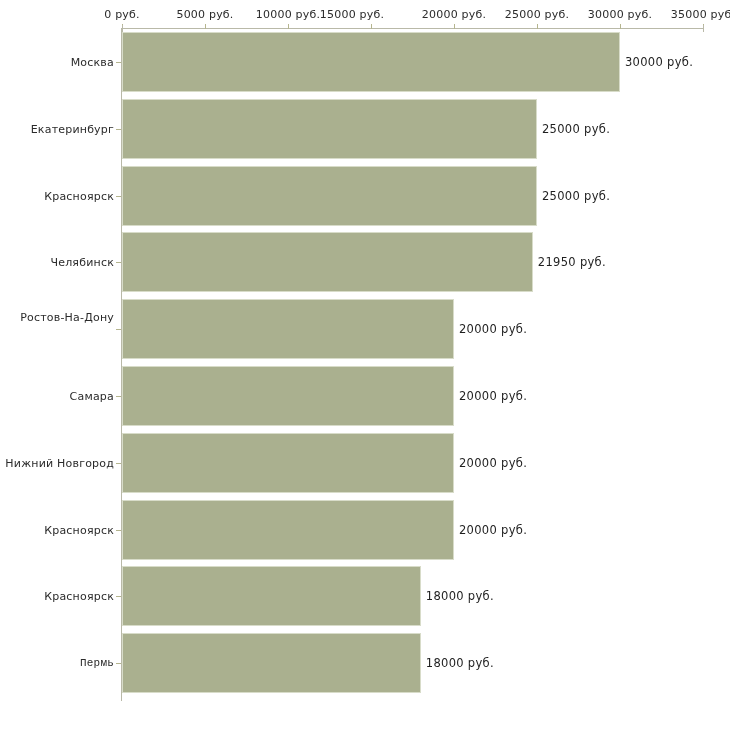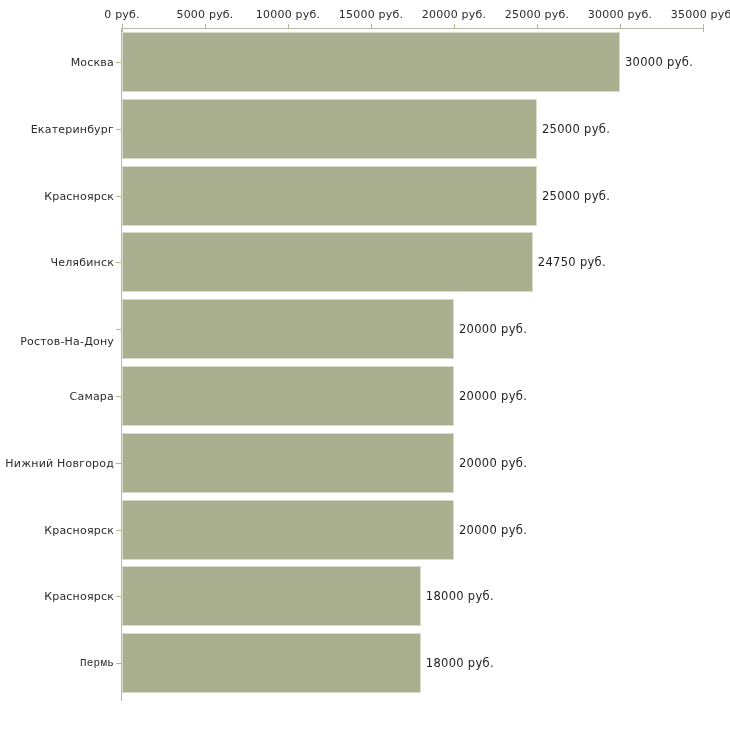--- a/index.html
+++ b/index.html
@@ -107,21 +107,21 @@
   <div class="yaxis-line"></div>
 
   <div id="xticks">
       <div class="xtick" style="left: 122px;"></div>
       <div class="xlabel" style="left: 122px;">0 руб.</div>
       <div class="xtick" style="left: 205px;"></div>
       <div class="xlabel" style="left: 205px;">5000 руб.</div>
       <div class="xtick" style="left: 288px;"></div>
       <div class="xlabel" style="left: 288px;">10000 руб.</div>
       <div class="xtick" style="left: 371px;"></div>
-      <div class="xlabel" style="left: 371px;">15000 руб.</div>
+      <div class="xlabel" style="left: 352px;">15000 руб.</div>
       <div class="xtick" style="left: 454px;"></div>
       <div class="xlabel" style="left: 454px;">20000 руб.</div>
       <div class="xtick" style="left: 537px;"></div>
       <div class="xlabel" style="left: 537px;">25000 руб.</div>
       <div class="xtick" style="left: 620px;"></div>
       <div class="xlabel" style="left: 620px;">30000 руб.</div>
       <div class="xtick" style="left: 703px;"></div>
       <div class="xlabel" style="left: 703px;">35000 руб.</div>
       <div class="axis-cap" style="left: 122px;"></div>
       <div class="axis-cap" style="left: 703px;"></div>
@@ -129,41 +129,41 @@
   <div id="yticks">
       <div class="ytick" style="top: 62px;"></div>
       <div class="ylabel" style="top: 62px;">Москва</div>
       <div class="ytick" style="top: 129px;"></div>
       <div class="ylabel" style="top: 128.8px;">Екатеринбург</div>
       <div class="ytick" style="top: 196px;"></div>
       <div class="ylabel" style="top: 195.6px;">Красноярск</div>
       <div class="ytick" style="top: 262px;"></div>
       <div class="ylabel" style="top: 262.4px;">Челябинск</div>
       <div class="ytick" style="top: 329px;"></div>
-      <div class="ylabel" style="top: 341px; text-align: center;">Ростов-На-Дону</div>
+      <div class="ylabel" style="top: 317px; text-align: center;">Ростов-На-Дону</div>
       <div class="ytick" style="top: 396px;"></div>
       <div class="ylabel" style="top: 396px; margin-left: 24px;">Самара</div>
       <div class="ytick" style="top: 463px;"></div>
       <div class="ylabel" style="top: 462.8px;">Нижний Новгород</div>
       <div class="ytick" style="top: 530px;"></div>
       <div class="ylabel" style="top: 529.6px;">Красноярск</div>
       <div class="ytick" style="top: 596px;"></div>
       <div class="ylabel" style="top: 596.4px;">Красноярск</div>
       <div class="ytick" style="top: 663px;"></div>
       <div class="ylabel" style="top: 663.2px; font-family: Liberation Mono, monospace;">Пермь</div>
     </div>
   <div id="bars">
       <div class="bar" title="Москва — 30000 руб." style="top: 32px; height: 60px; width: 498px;"></div>
       <div class="vlabel" style="left: 625px; top: 62px;">30000 руб.</div>
       <div class="bar" title="Екатеринбург — 25000 руб." style="top: 98.8px; height: 60px; width: 415px;"></div>
       <div class="vlabel" style="left: 542px; top: 128.8px;">25000 руб.</div>
       <div class="bar" title="Красноярск — 25000 руб." style="top: 165.6px; height: 60px; width: 415px;"></div>
       <div class="vlabel" style="left: 542px; top: 195.6px;">25000 руб.</div>
       <div class="bar" title="Челябинск — 24750 руб." style="top: 232.4px; height: 60px; width: 410.85px;"></div>
-      <div class="vlabel" style="left: 537.85px; top: 262.4px;">24750 руб.</div>
+      <div class="vlabel" style="left: 537.85px; top: 262.4px;">21950 руб.</div>
       <div class="bar" title="Ростов-На-Дону — 20000 руб." style="top: 299.2px; height: 60px; width: 332px;"></div>
       <div class="vlabel" style="left: 459px; top: 329.2px;">20000 руб.</div>
       <div class="bar" title="Самара — 20000 руб." style="top: 366px; height: 60px; width: 332px;"></div>
       <div class="vlabel" style="left: 459px; top: 396px;">20000 руб.</div>
       <div class="bar" title="Нижний Новгород — 20000 руб." style="top: 432.8px; height: 60px; width: 332px;"></div>
       <div class="vlabel" style="left: 459px; top: 462.8px;">20000 руб.</div>
       <div class="bar" title="Новосибирск — 20000 руб." style="top: 499.6px; height: 60px; width: 332px;"></div>
       <div class="vlabel" style="left: 459px; top: 529.6px;">20000 руб.</div>
       <div class="bar" title="Волгоград — 18000 руб." style="top: 566.4px; height: 60px; width: 298.8px;"></div>
       <div class="vlabel" style="left: 425.8px; top: 596.4px;">18000 руб.</div>

